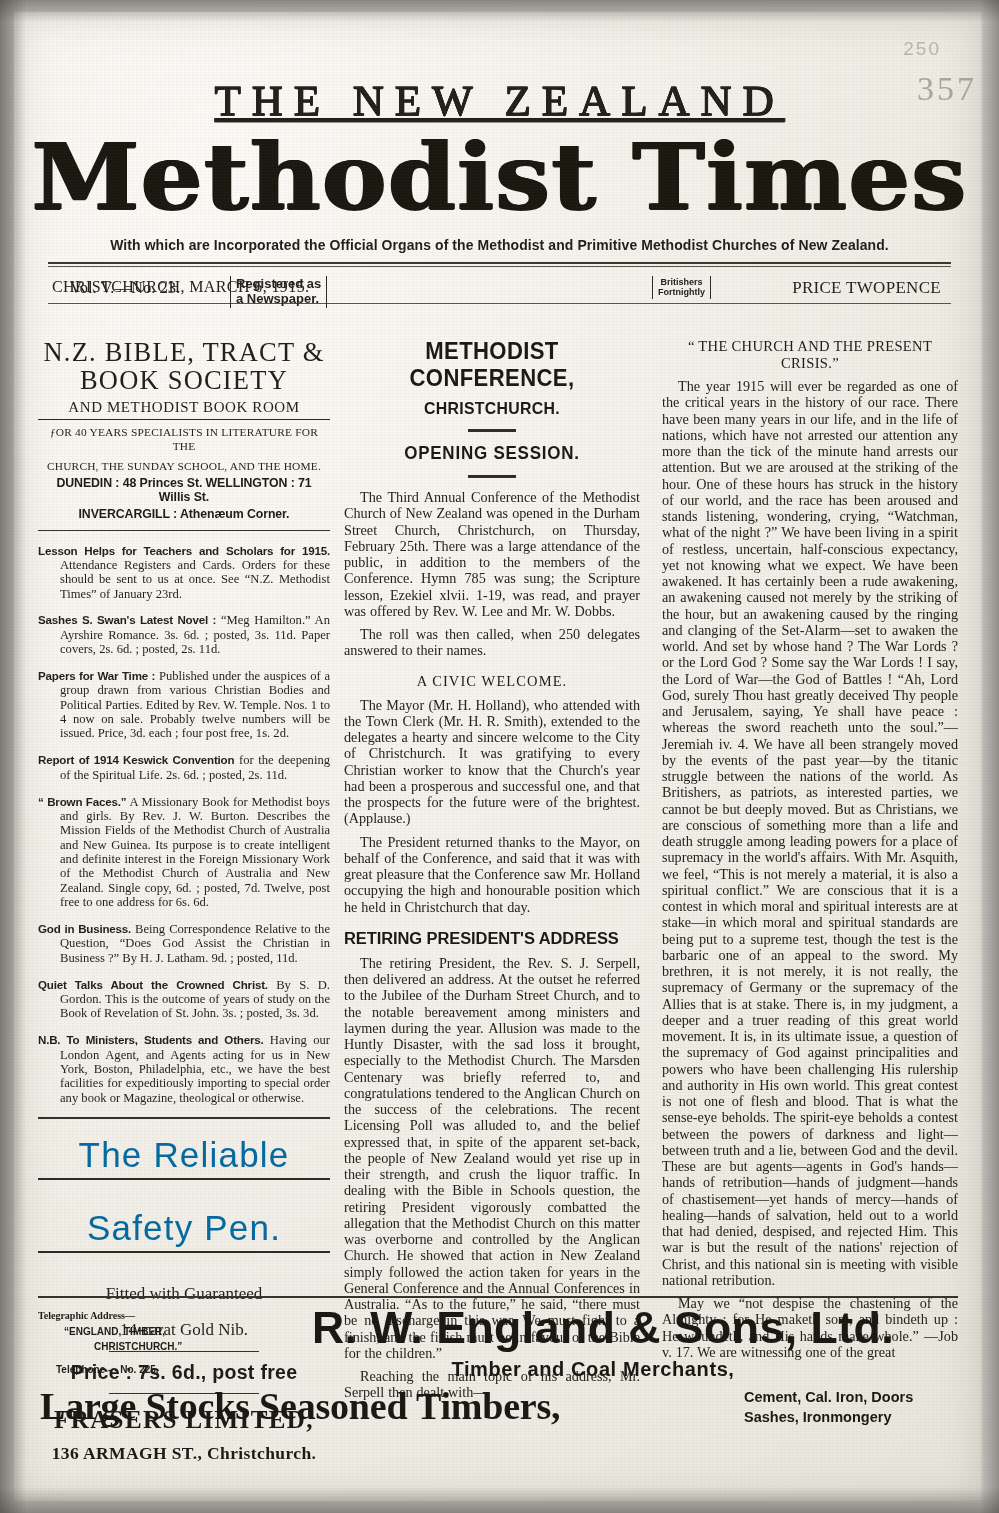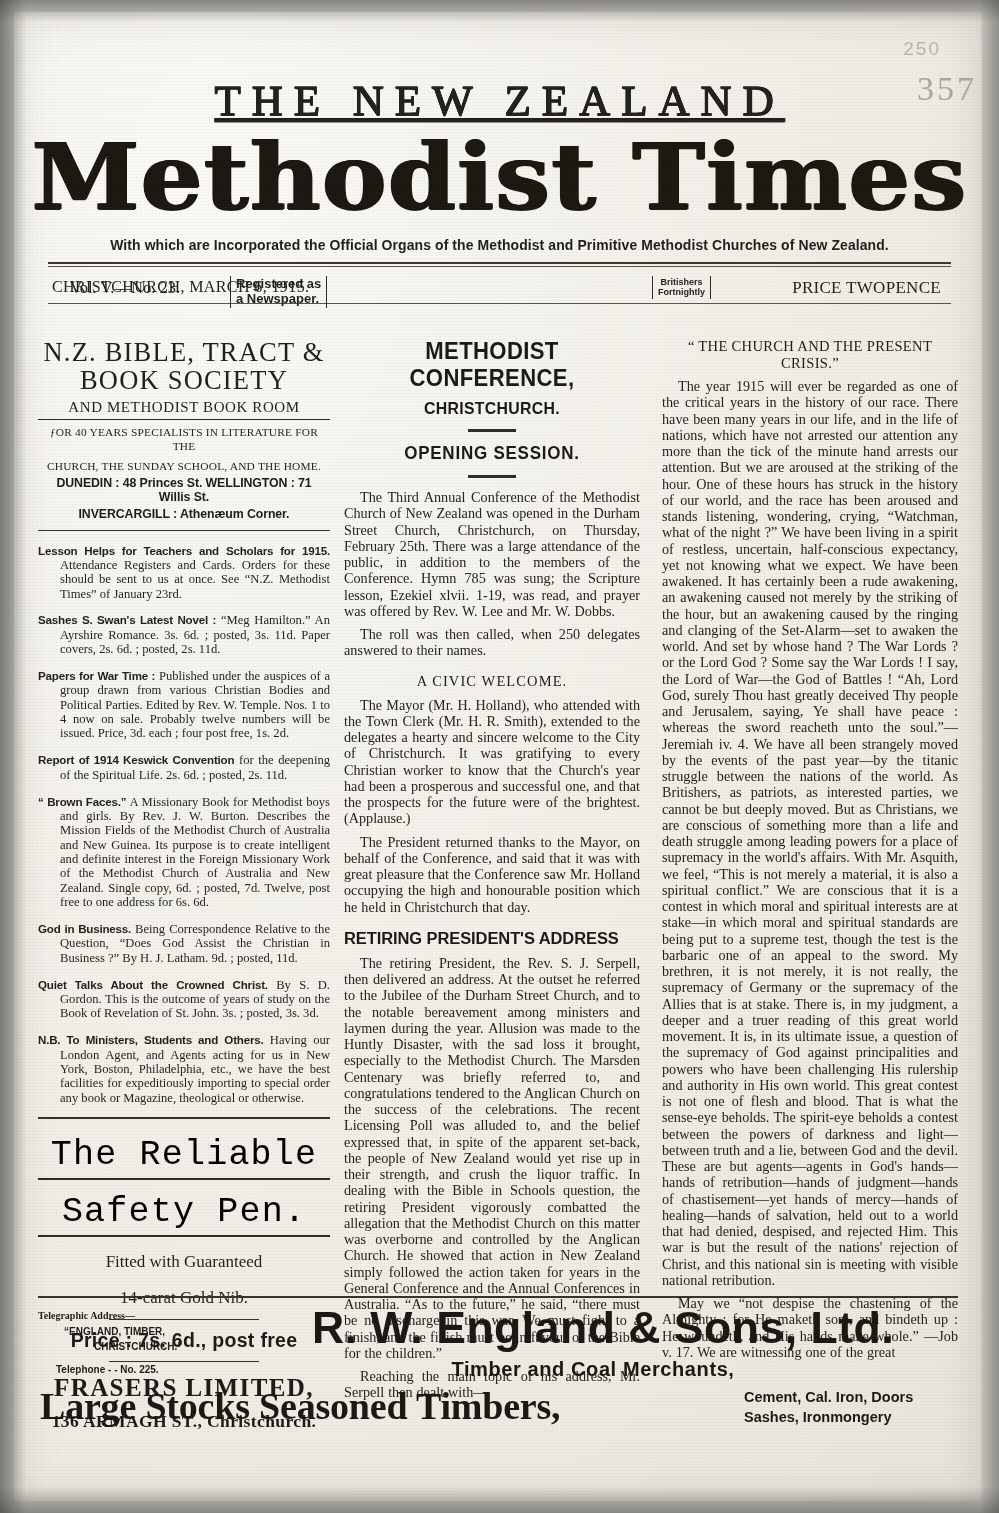--- a/index.html
+++ b/index.html
@@ -205,29 +205,29 @@
     font-weight: 700;
     font-size: 11.6px;
     letter-spacing: -.2px;
   }
 
   .hr-thick { margin: 12px 0 0 0; border-top: 2.4px solid #33312a; }
 
   
   .pen-ad { margin-top: 16px; }
   .pen-line {
-    font-family: Liberation Mono, monospace;
+    font-family: Liberation Sans, sans-serif;
     font-size: 35px;
     font-weight: 400;
     letter-spacing: 1.2px;
-    color: #000000;
+    color: #0369a1;
     text-align: center;
     padding-bottom: 3px;
     border-bottom: 2.6px solid #2b2923;
-    margin-bottom: 12px;
+    margin-bottom: 28px;
   }
   .pen-fitted {
     text-align: center;
     font-family: "Liberation Serif", serif;
     font-size: 17px;
     color: #201e19;
     line-height: 1.5;
     margin-top: 10px;
   }
   .pen-price {

